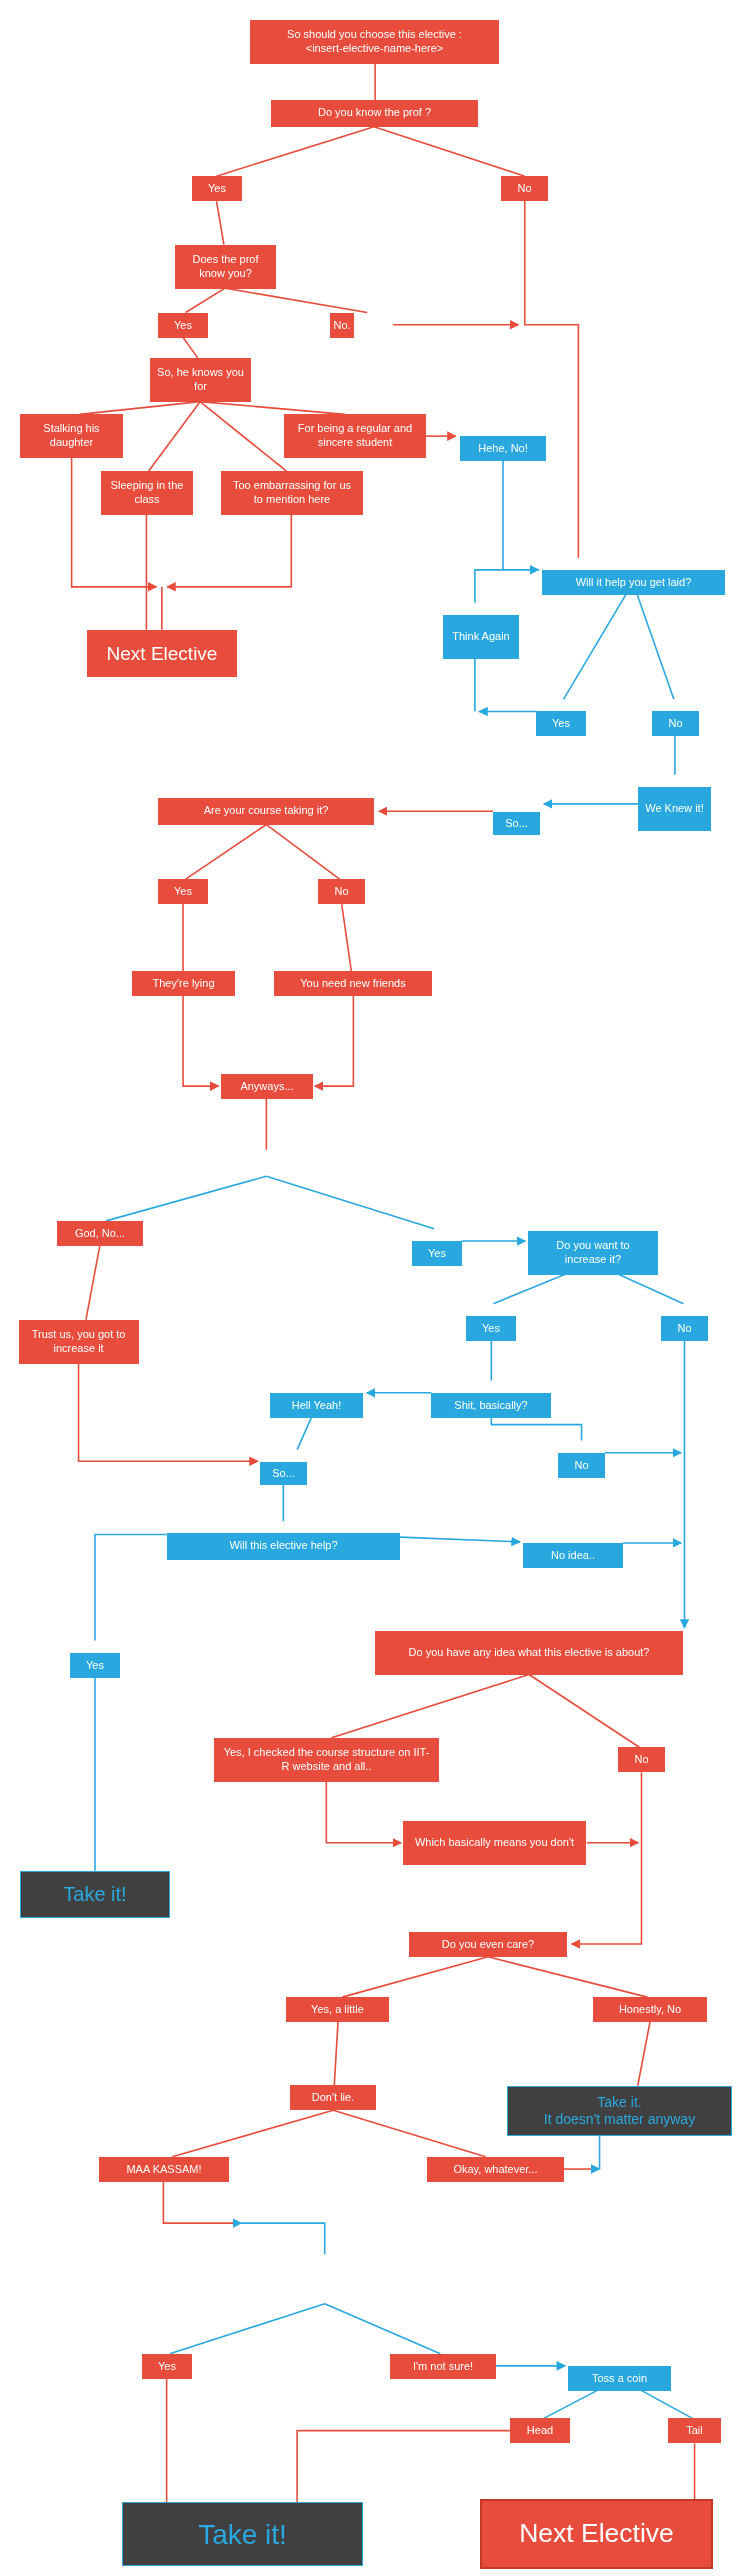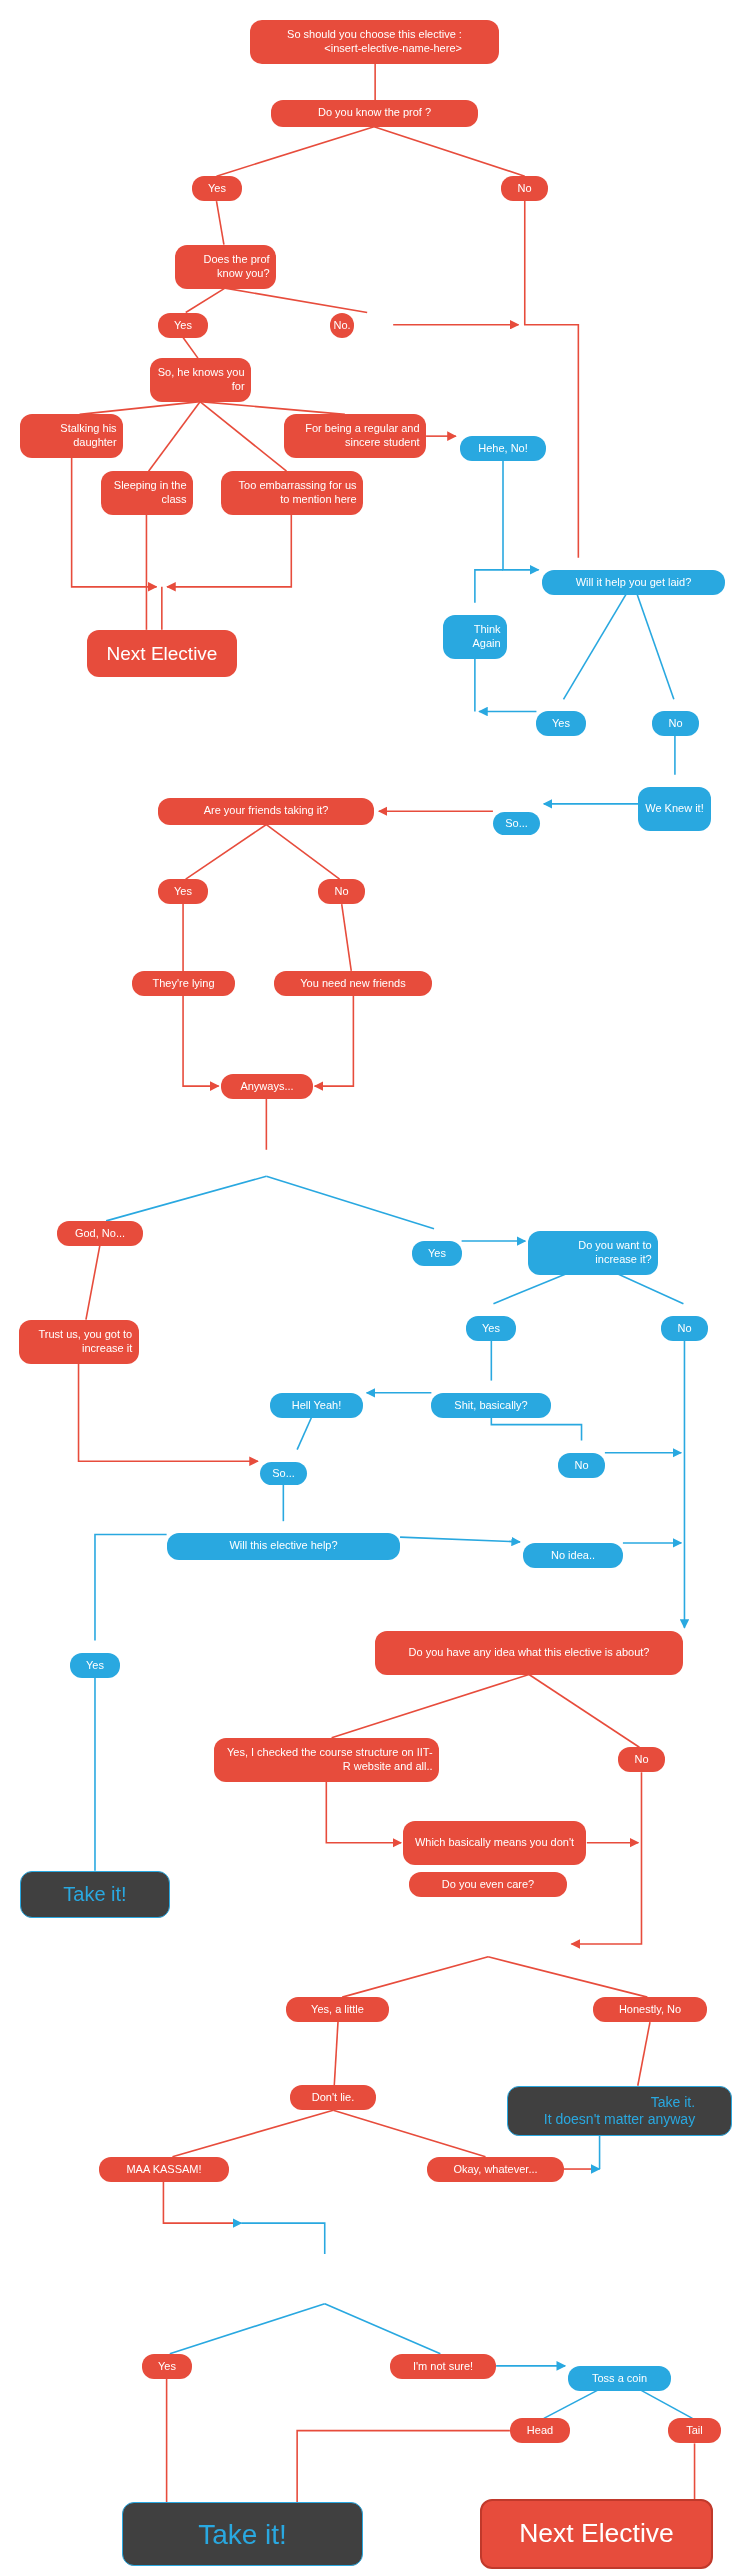--- a/index.html
+++ b/index.html
@@ -6,21 +6,21 @@
   .canvas {
     position:relative; width:737px; height:2576px; background:#ffffff;
     font-family:"Liberation Sans", sans-serif; overflow:hidden;
   }
   svg.edges { position:absolute; left:0; top:0; }
   .r { stroke:#e74c3c; fill:none; stroke-width:3; }
   .b { stroke:#29a8e0; fill:none; stroke-width:3; }
   .node {
     position:absolute; box-sizing:border-box;
     display:flex; align-items:center; justify-content:center;
-    text-align:right; border-radius:12px; color:#fff;
+    text-align:center; border-radius:0; color:#fff;
     font-size:11px; line-height:1.25; padding:2.1px 6.4px;
     white-space:pre-line;
   }
   .red  { background:#e74c3c; }
   .blue { background:#29a8e0;margin-top:12px; }
   .outline { background:#404040; border:1.6px solid #29a8e0; color:#29a8e0; }
   .b-next { border:2.1px solid #c0392b; }
 </style>
 </head>
 <body>
@@ -125,27 +125,27 @@
   <div class="node red" style="left:175px;top:245px;width:101px;height:44px">Does the prof know you?</div>
   <div class="node red" style="left:158px;top:313px;width:50px;height:25px">Yes</div>
   <div class="node red" style="left:330px;top:313px;width:24px;height:25px">No.</div>
   <div class="node red" style="left:150px;top:358px;width:101px;height:44px">So, he knows you for</div>
   <div class="node red" style="left:20px;top:414px;width:103px;height:44px">Stalking his daughter</div>
   <div class="node red" style="left:284px;top:414px;width:142px;height:44px">For being a regular and sincere student</div>
   <div class="node blue" style="left:460px;top:424px;width:86px;height:25px">Hehe, No!</div>
   <div class="node red" style="left:101px;top:471px;width:92px;height:44px">Sleeping in the class</div>
   <div class="node red" style="left:221px;top:471px;width:142px;height:44px">Too embarrassing for us to mention here</div>
   <div class="node blue" style="left:542px;top:558px;width:183px;height:25px">Will it help you get laid?</div>
-  <div class="node blue" style="left:443px;top:603px;width:64px;height:44px">Think Again</div>
+  <div class="node blue" style="left:443px;top:603px;width:76px;height:44px">Think Again</div>
   <div class="node red" style="left:87px;top:630px;width:150px;height:47px;font-size:19px">Next Elective</div>
   <div class="node blue" style="left:536px;top:699px;width:50px;height:25px">Yes</div>
   <div class="node blue" style="left:652px;top:699px;width:47px;height:25px">No</div>
   <div class="node blue" style="left:638px;top:775px;width:73px;height:44px">We Knew it!</div>
   <div class="node blue" style="left:493px;top:800px;width:47px;height:23px">So...</div>
-  <div class="node red" style="left:158px;top:798px;width:216px;height:26.5px">Are your friends taking it?</div>
+  <div class="node red" style="left:158px;top:798px;width:216px;height:26.5px">Are your course taking it?</div>
   <div class="node red" style="left:158px;top:879px;width:50px;height:25px">Yes</div>
   <div class="node red" style="left:318px;top:879px;width:47px;height:25px">No</div>
   <div class="node red" style="left:132px;top:971px;width:103px;height:25px">They're lying</div>
   <div class="node red" style="left:274px;top:971px;width:158px;height:25px">You need new friends</div>
   <div class="node red" style="left:221px;top:1074px;width:92px;height:25px">Anyways...</div>
   <div class="node red" style="left:57px;top:1221px;width:86px;height:25px">God, No...</div>
   <div class="node blue" style="left:412px;top:1229px;width:50px;height:25px">Yes</div>
   <div class="node blue" style="left:528px;top:1219px;width:130px;height:44px">Do you want to increase it?</div>
   <div class="node red" style="left:18.6px;top:1320px;width:120px;height:44px">Trust us, you got to increase it</div>
   <div class="node blue" style="left:466px;top:1304px;width:50px;height:25px">Yes</div>
@@ -155,21 +155,21 @@
   <div class="node blue" style="left:558px;top:1441px;width:47px;height:25px">No</div>
   <div class="node blue" style="left:260px;top:1450px;width:47px;height:23px">So...</div>
   <div class="node blue" style="left:167px;top:1521px;width:233px;height:26.5px">Will this elective help?</div>
   <div class="node blue" style="left:523px;top:1531px;width:100px;height:25px">No idea..</div>
   <div class="node blue" style="left:70px;top:1641px;width:50px;height:25px">Yes</div>
   <div class="node red" style="left:375px;top:1631px;width:308px;height:44px">Do you have any idea what this elective is about?</div>
   <div class="node red" style="left:214px;top:1738px;width:225px;height:44px">Yes, I checked the course structure on IIT-R website and all..</div>
   <div class="node red" style="left:618px;top:1747px;width:47px;height:25px">No</div>
   <div class="node red" style="left:403px;top:1821px;width:183px;height:44px">Which basically means you don't</div>
   <div class="node outline" style="left:20px;top:1871px;width:150px;height:47px;font-size:20px">Take it!</div>
-  <div class="node red" style="left:409px;top:1872px;width:158px;height:25px">Do you even care?</div>
+  <div class="node red" style="left:409px;top:1932px;width:158px;height:25px">Do you even care?</div>
   <div class="node red" style="left:286px;top:1997px;width:103px;height:25px">Yes, a little</div>
   <div class="node red" style="left:593px;top:1997px;width:114px;height:25px">Honestly, No</div>
   <div class="node red" style="left:290px;top:2085px;width:86px;height:25px">Don't lie.</div>
   <div class="node outline" style="left:507px;top:2086px;width:225px;height:50px;font-size:14px">Take it.
 It doesn't matter anyway</div>
   <div class="node red" style="left:99px;top:2157px;width:130px;height:25px">MAA KASSAM!</div>
   <div class="node red" style="left:427px;top:2157px;width:137px;height:25px">Okay, whatever...</div>
   <div class="node red" style="left:142px;top:2354px;width:50px;height:25px">Yes</div>
   <div class="node red" style="left:390px;top:2354px;width:106px;height:25px">I'm not sure!</div>
   <div class="node blue" style="left:568px;top:2354px;width:103px;height:25px">Toss a coin</div>

